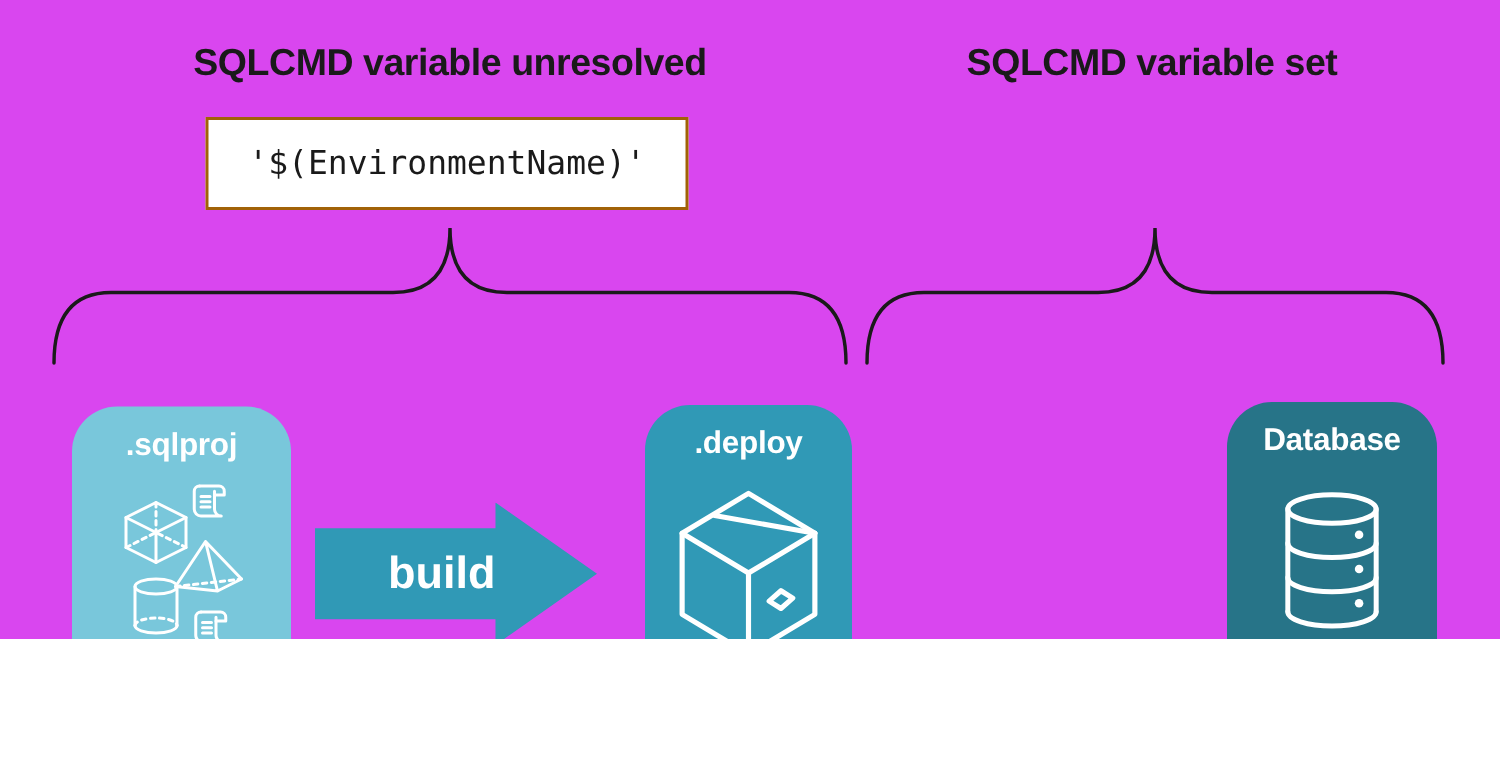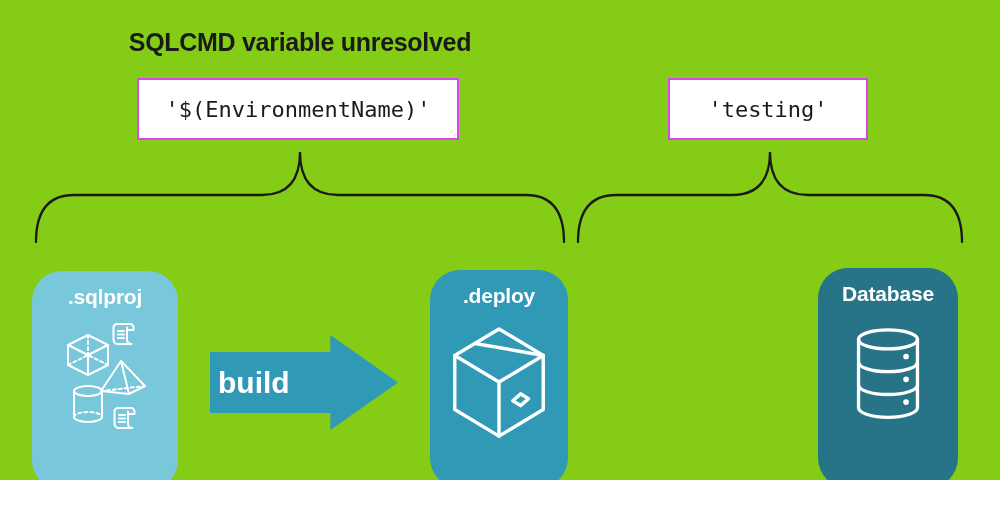--- a/index.html
+++ b/index.html
@@ -1,39 +1,39 @@
 <!DOCTYPE html>
 <html><head>
 <meta charset="utf-8">
 <style>
   * { margin: 0; padding: 0; box-sizing: border-box; }
   body { background: #ffffff; font-family: "Liberation Sans", sans-serif; }
   .canvas {
     position: relative;
     width: 1000px;
-    height: 480px;
-    background: #84cc16;
+    height: 426px;
+    background: #d946ef;
     overflow: hidden;
   }
   .abs { position: absolute; }
 
   
   .section-heading {
     font-size: 25px;
     font-weight: 700;
     color: #1a1a1a;
     text-align: center;
     letter-spacing: -0.3px;
   }
   .heading-left  { left: 58px;  top: 28px; width: 484px; }
   .heading-right { left: 618px; top: 28px; width: 300px; }
 
   
   .code-box {
-    border: 2px solid #d946ef;
+    border: 2px solid #a16207;
     background: #ffffff;
     display: flex;
     align-items: center;
     justify-content: center;
     font-family: "DejaVu Sans Mono", monospace;
     font-size: 22px;
     color: #1a1a1a;
     white-space: nowrap;
   }
   .code-box-left  { left: 137px; top: 78px; width: 322px; height: 62px; }
@@ -42,21 +42,21 @@
   
   .brace-left  { left: 34px;  top: 149px; }
   .brace-right { left: 576px; top: 149px; }
   .brace path { stroke: #1a1a1a; stroke-width: 2.3; fill: none; stroke-linecap: round; }
 
   
   .node-card {
     border-radius: 30px;
     color: #ffffff;
   }
-  .node-sqlproj  { left: 32px;  top: 271px; width: 146px; height: 219px; background: #79c7db; }
+  .node-sqlproj  { left: 48px;  top: 271px; width: 146px; height: 219px; background: #79c7db; }
   .node-dacpac   { left: 430px; top: 270px; width: 138px; height: 218px; background: #3099b6; }
   .node-database { left: 818px; top: 268px; width: 140px; height: 220px; background: #277488; }
   .node-label {
     display: block;
     text-align: center;
     padding-top: 14px;
     font-size: 21px;
     font-weight: 700;
     letter-spacing: -0.2px;
   }
@@ -73,39 +73,37 @@
     background: #3099b6;
     clip-path: polygon(0% 18%, 64% 18%, 64% 0%, 100% 50%, 64% 100%, 64% 82%, 0% 82%);
   }
   .arrow-deploy {
     left: 600px; top: 335px; width: 187px; height: 95px;
     background: #277488;
     clip-path: polygon(0% 18%, 63% 18%, 63% 0%, 100% 50%, 63% 100%, 63% 82%, 0% 82%);
   }
   .arrow-label {
     width: 64%;
-    text-align: left;
+    text-align: right;
     font-size: 30px;
     font-weight: 700;
     color: #ffffff;
-    padding-left: 8px;
+    padding-left: 24px;
   }
 </style>
 </head>
 <body>
 
 <div class="canvas">
 
   <div class="abs section-heading heading-left">SQLCMD variable unresolved</div>
+  <div class="abs section-heading heading-right">SQLCMD variable set</div>
 
   <div class="abs code-box code-box-left">
     <span>'$(EnvironmentName)'</span>
-  </div>
-  <div class="abs code-box code-box-right">
-    <span>'testing'</span>
   </div>
 
   <svg class="abs brace brace-left" width="532" height="96" viewBox="0 0 532 96">
     <path d="M2 93 Q2 46 40 46 L228 46 Q266 46 266 3 Q266 46 304 46 L492 46 Q530 46 530 93"></path>
   </svg>
   <svg class="abs brace brace-right" width="388" height="96" viewBox="0 0 388 96">
     <path d="M2 93 Q2 46 40 46 L156 46 Q194 46 194 3 Q194 46 232 46 L348 46 Q386 46 386 93"></path>
   </svg>
 
   <div class="abs node-card node-sqlproj">

